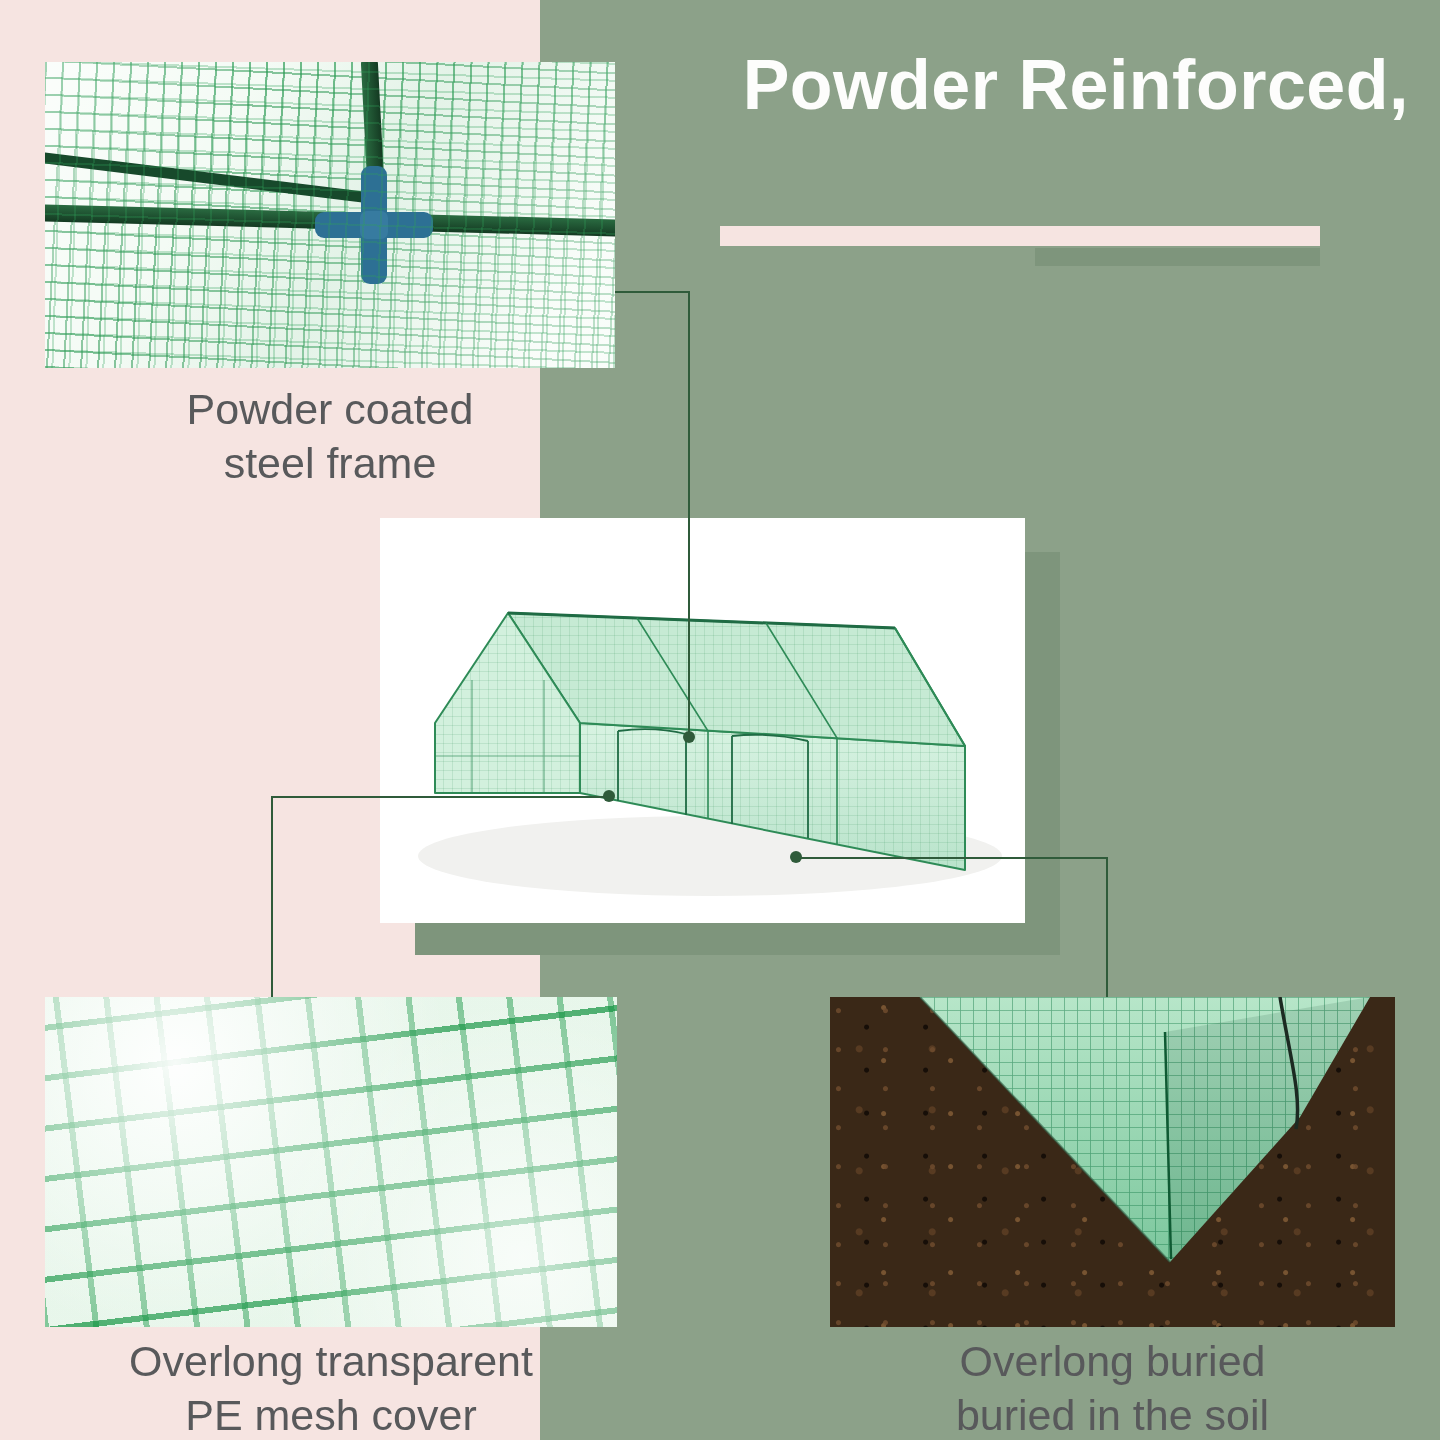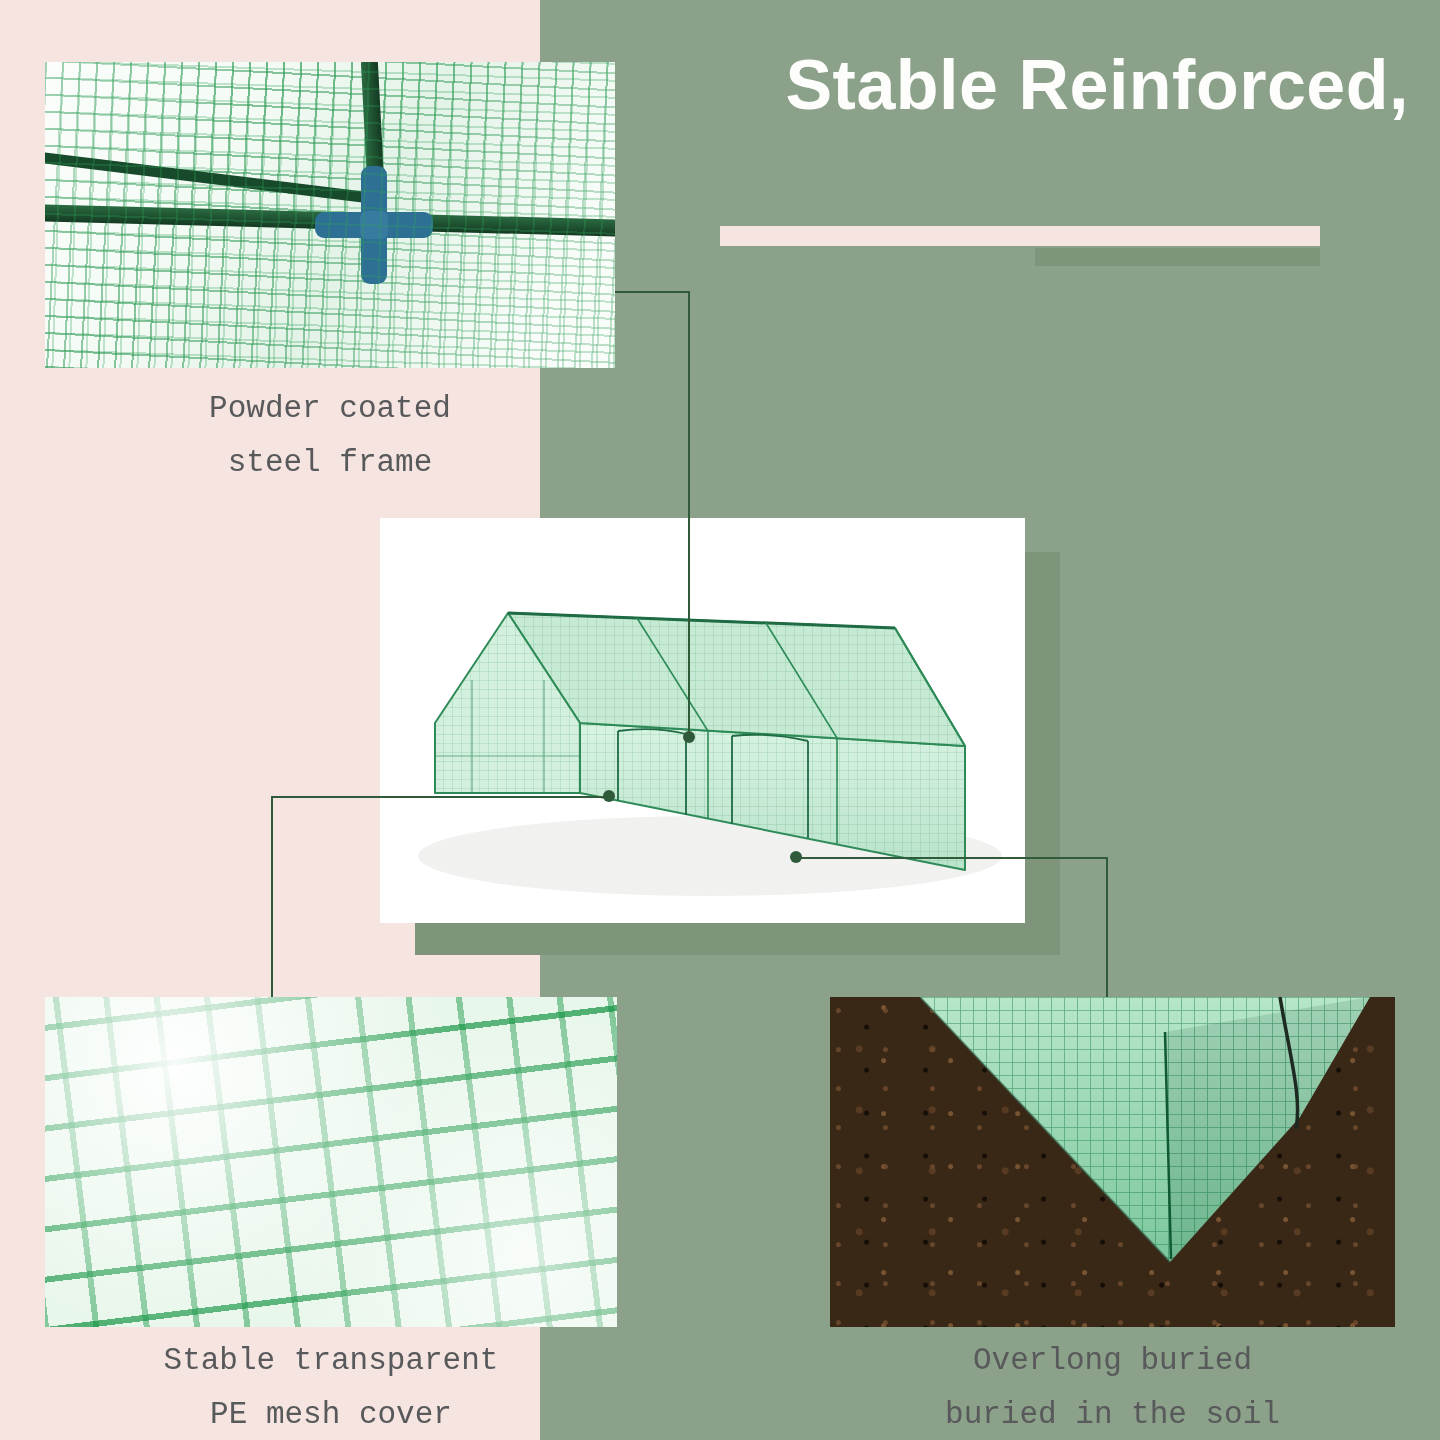--- a/index.html
+++ b/index.html
@@ -13,21 +13,21 @@
   .pink-panel{left:0;top:0;width:540px;height:1440px;background:#f6e4e1;}
 
   
   .heading{top:44px;right:31px;text-align:right;color:#fdfdfc;
     font-size:70px;line-height:82px;font-weight:bold;letter-spacing:.5px;z-index:3;}
   .bar-pink{left:720px;top:226px;width:600px;height:20px;background:#f6e4e1;z-index:2;}
   .bar-green{left:1035px;top:248px;width:285px;height:18px;background:#7e957c;z-index:2;}
 
   
   .photo{overflow:hidden;z-index:2;}
-  .caption{font-size:31px;line-height:54px;color:#58595b;text-align:center;z-index:2;font-family:Liberation Mono, monospace;}
+  .caption{font-size:43px;line-height:54px;color:#58595b;text-align:center;z-index:2;}
 
   
   .photo-steel{left:45px;top:62px;width:570px;height:306px;
     background-color:#f4fbf5;
     background-image:
       repeating-linear-gradient(93deg, rgba(40,150,80,.55) 0 2px, transparent 2px 17px),
       repeating-linear-gradient(3deg,  rgba(40,150,80,.55) 0 2px, transparent 2px 17px);}
   .caption-steel{left:45px;top:382px;width:570px;}
   .sheen{inset:0;background:linear-gradient(120deg, rgba(255,255,255,.6), rgba(255,255,255,0) 30%,
       rgba(150,205,170,.18) 55%, rgba(255,255,255,.45) 88%);}
@@ -86,21 +86,21 @@
   .dotC{left:790px;top:851px;}
 </style>
 </head>
 <body>
 
 <div class="canvas">
 
   <div class="abs pink-panel"></div>
 
   <div class="abs heading">
-    <div>Stable Reinforced,</div>
+    <div>Powder Reinforced,</div>
   </div>
   <div class="abs bar-pink"></div>
   <div class="abs bar-green"></div>
 
   <div class="abs photo photo-steel">
     <div class="abs sheen"></div>
     <div class="abs rod-diag"></div>
     <div class="abs pipe-v"></div>
     <div class="abs pipe-h"></div>
     <div class="abs cross-v"></div>
@@ -159,21 +159,21 @@
   <div class="abs dot dotB"></div>
 
   <div class="abs conn connC-h"></div>
   <div class="abs conn connC-v"></div>
   <div class="abs dot dotC"></div>
 
   <div class="abs photo photo-mesh">
     <div class="abs mesh-rot"></div>
   </div>
   <div class="abs caption caption-mesh">
-    <div>Stable transparent</div>
+    <div>Overlong transparent</div>
     <div>PE mesh cover</div>
   </div>
 
   <div class="abs photo photo-soil">
     <svg viewBox="0 0 565 330">
       <defs>
         <pattern id="soil-mesh" width="13" height="13" patternUnits="userSpaceOnUse">
           <path d="M0 0H13M0 0V13" stroke="#157a46" stroke-width="1.6" opacity="0.55" fill="none"></path>
         </pattern>
         <linearGradient id="cover-grad" x1="0" y1="0" x2="0" y2="1">

